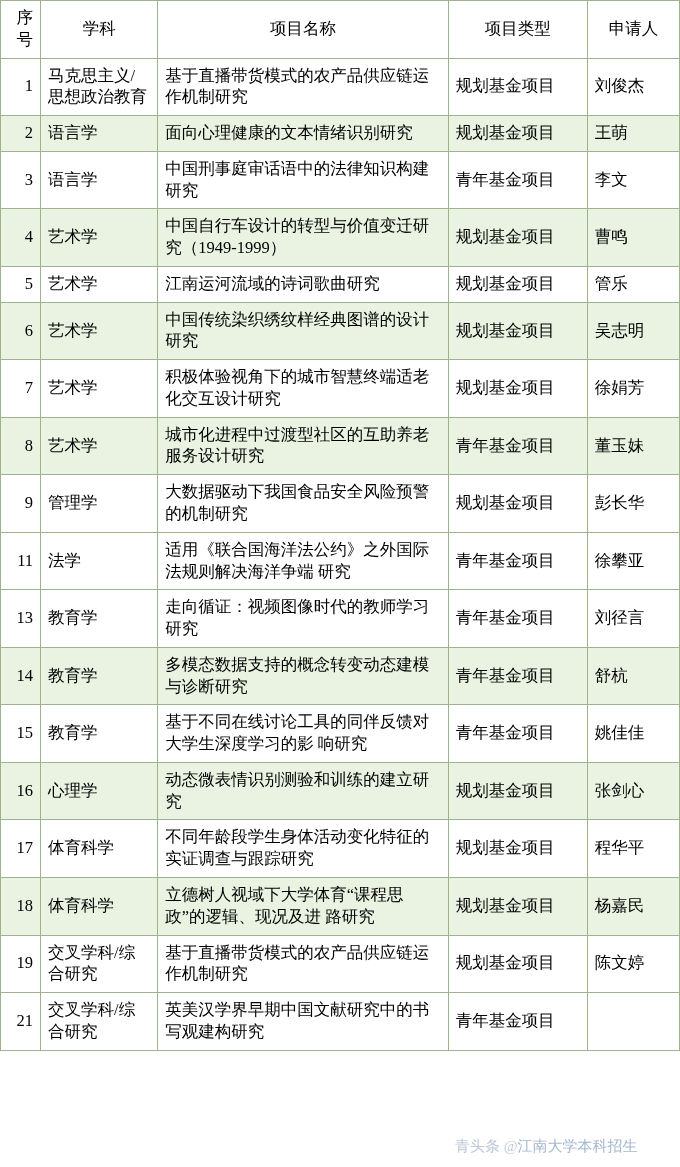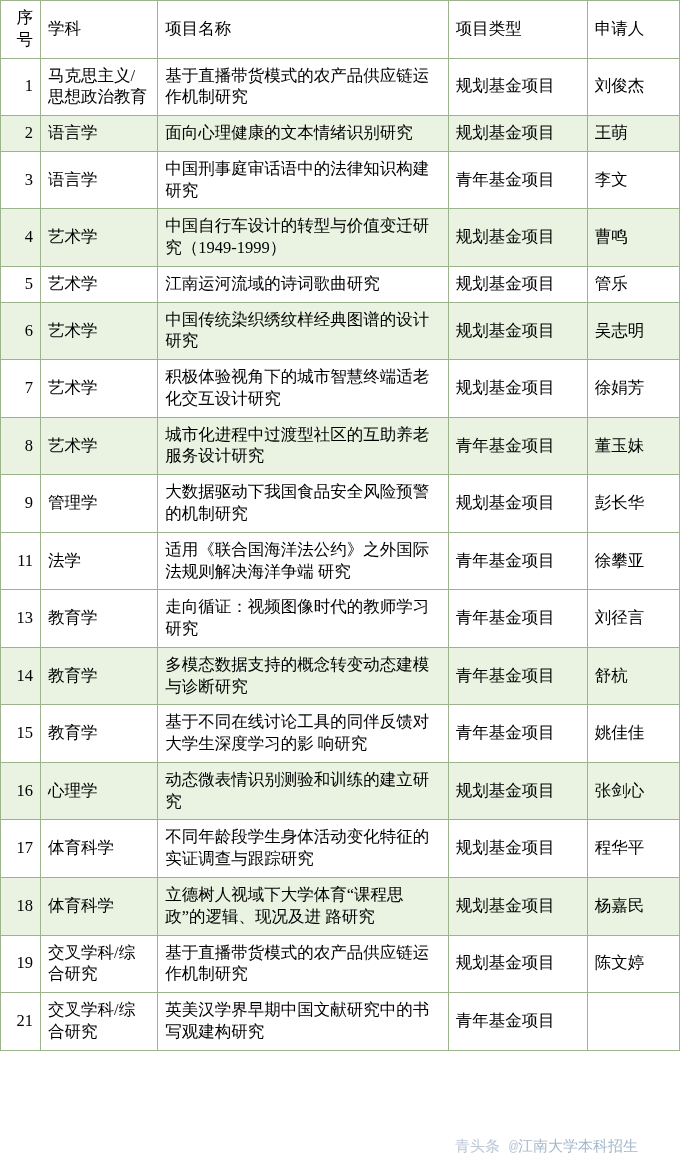--- a/index.html
+++ b/index.html
@@ -26,21 +26,21 @@
     font-size: 16.5px;
     line-height: 1.32;
     color: #000000;
     vertical-align: middle;
     background: #ffffff;
     word-break: break-all;
   }
   thead th {
     background: #d9e8cd;
     font-weight: normal;
-    text-align: left;
+    text-align: center;
     height: 34px;
     padding-top: 7px;
     padding-bottom: 7px;
   }
   tbody tr.alt td {
     background: #eaf3e2;
   }
   td.c-idx {
     text-align: right;
     padding-right: 9px;
@@ -58,21 +58,21 @@
   col.w-title{ width: 290px; }
   col.w-type { width: 139px; }
   col.w-per  { width: 92px; }
 
   .watermark {
     position: absolute;
     left: 455px;
     top: 1137px;
     font-size: 15px;
     color: #9fb3c9;
-    font-family: Liberation Mono, monospace;
+    font-family: Liberation Serif, serif;
     white-space: nowrap;
     opacity: 0.95;
     pointer-events: none;
   }
   .watermark .wm-mark {
     color: #b9c6d4;
   }
 </style>
 </head>
 <body>

